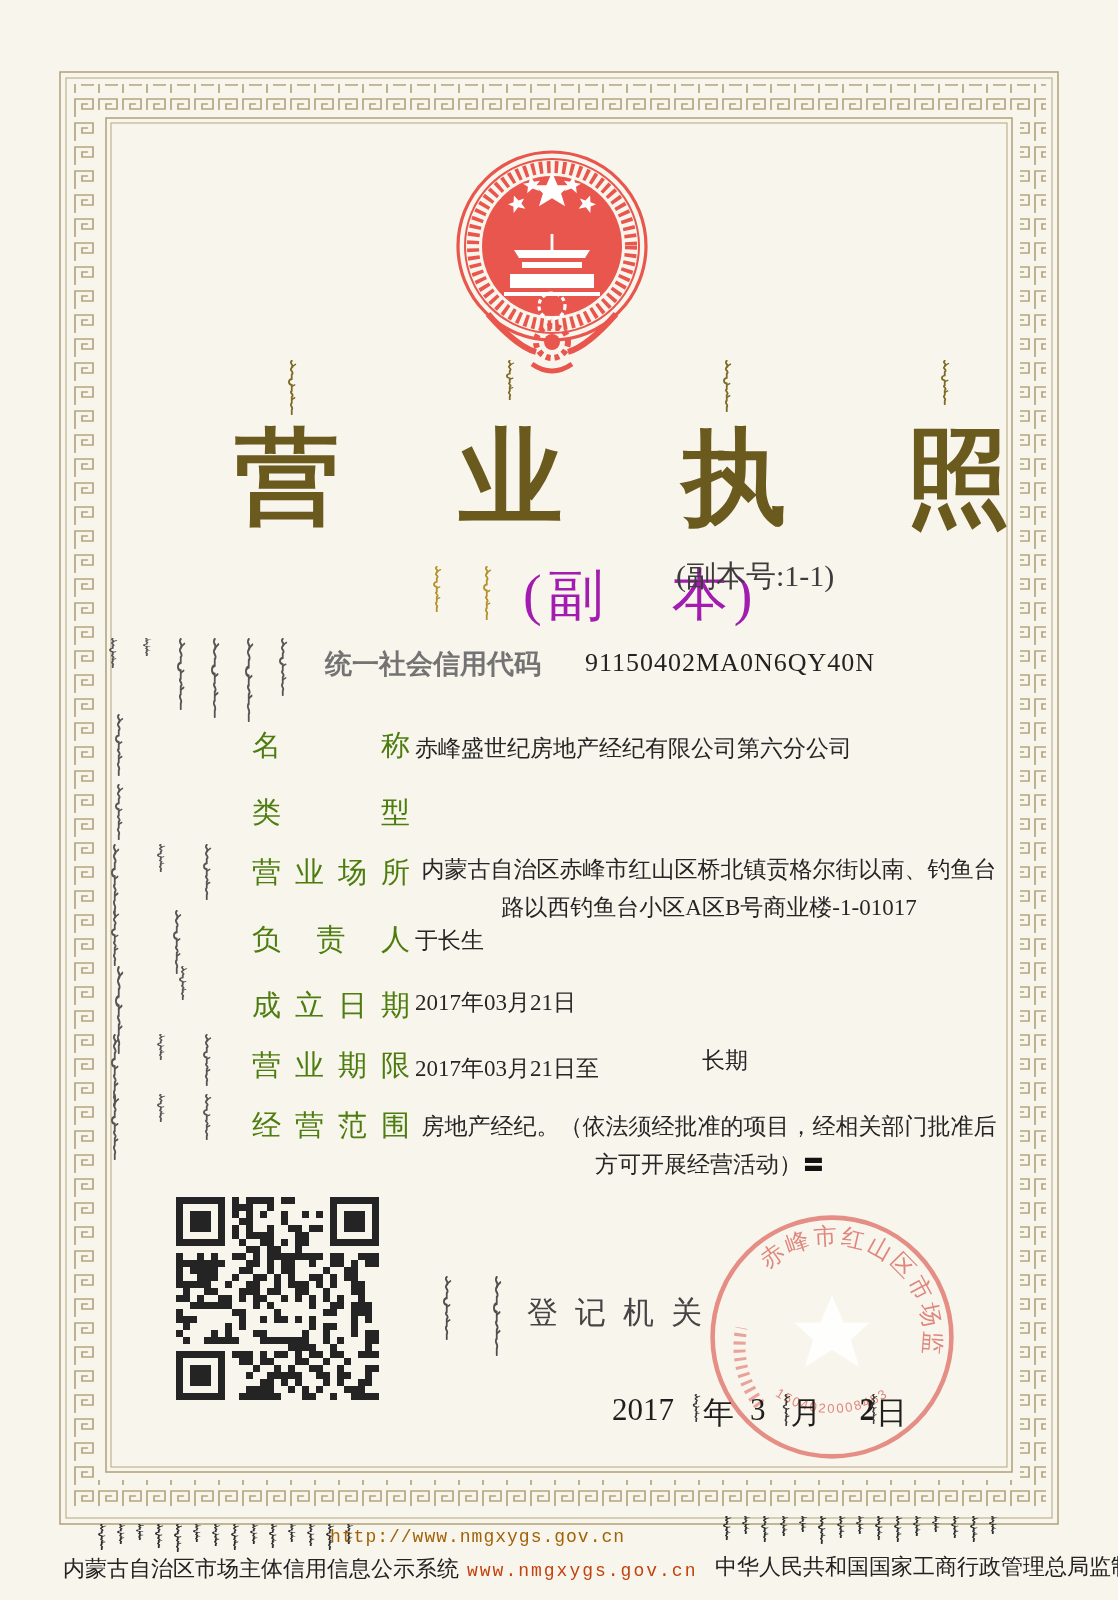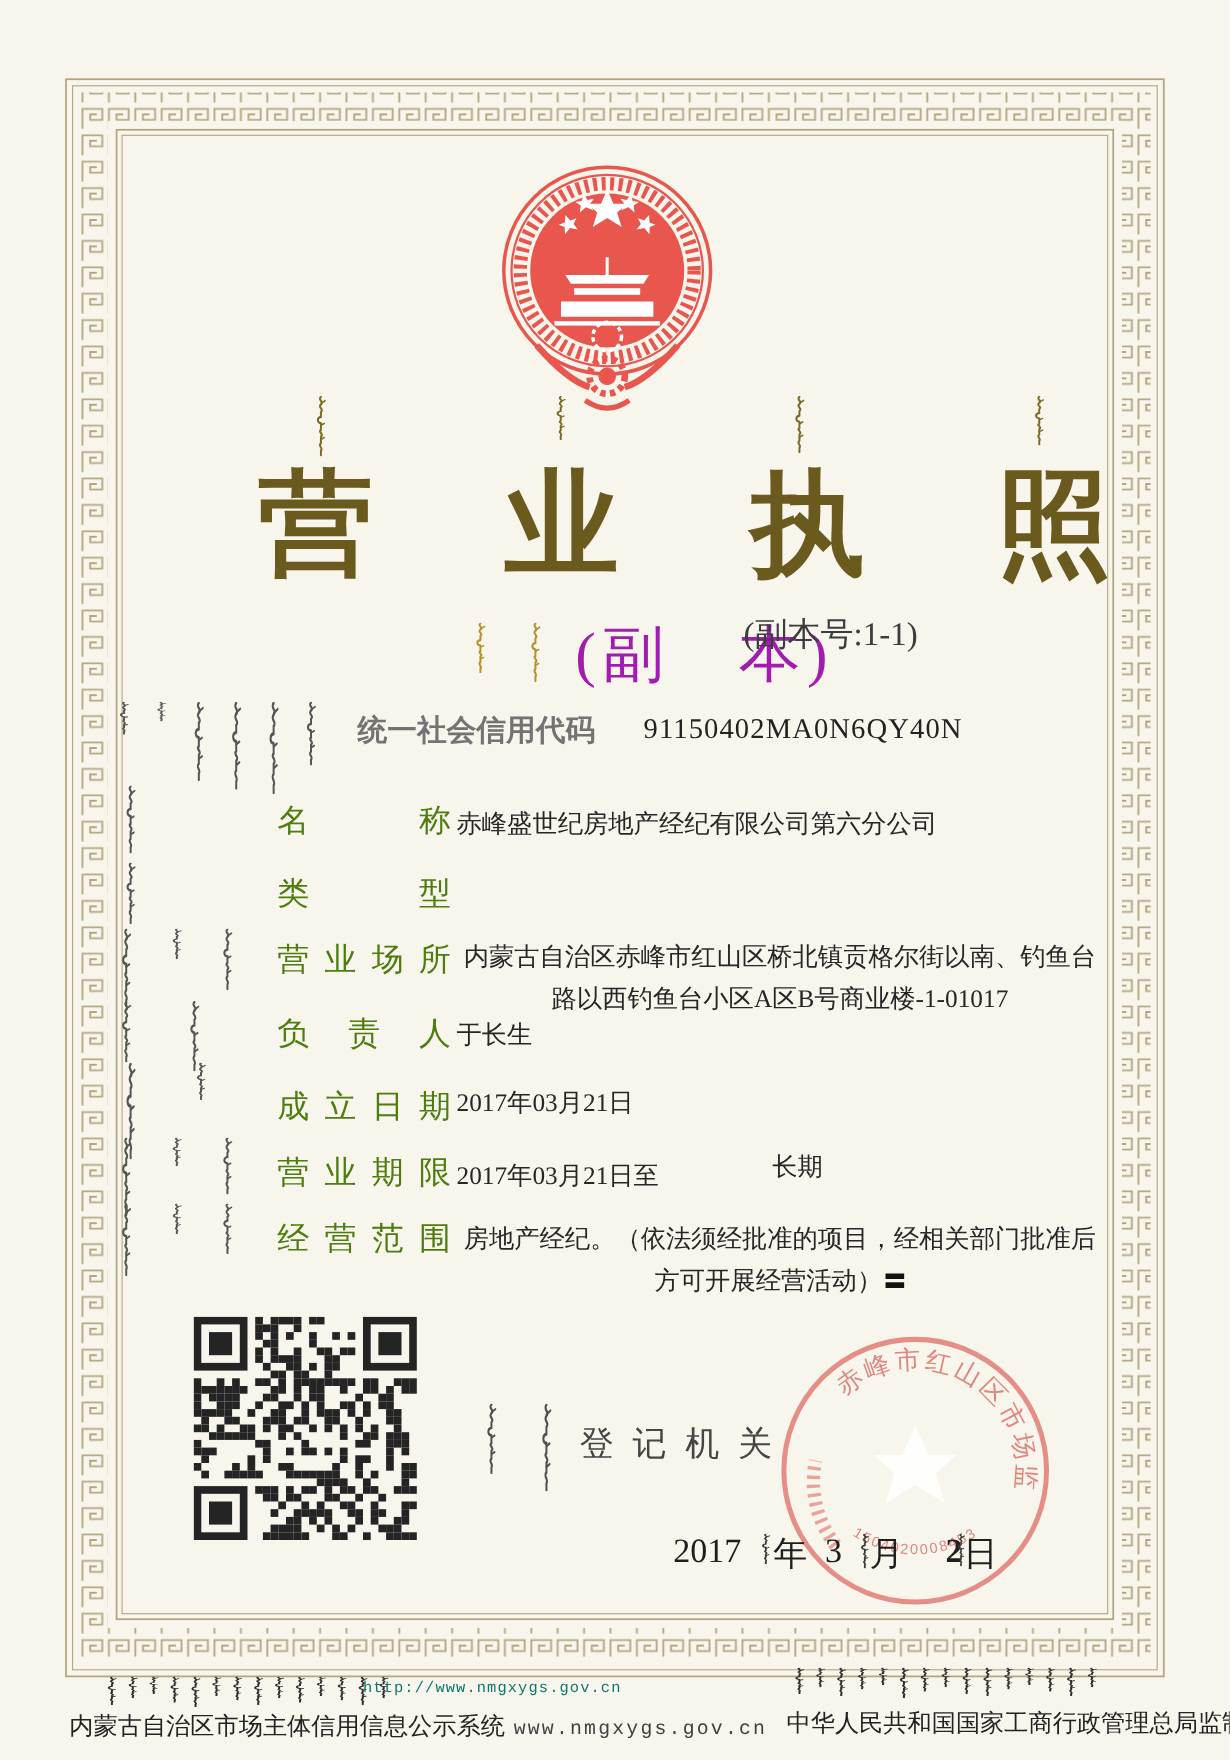--- a/index.html
+++ b/index.html
@@ -29,23 +29,23 @@
   
   .reg-label{position:absolute;left:527px;top:1292px;font-family:"Liberation Sans",sans-serif;
              font-size:31px;letter-spacing:17px;color:#454545;white-space:nowrap;}
   .seal{position:absolute;left:703px;top:1206px;z-index:1;opacity:.9;}
   .date-row{position:absolute;left:612px;top:1392px;z-index:3;display:flex;align-items:flex-start;
             font-size:31px;color:#1e1e1e;white-space:nowrap;}
   .date-row .d{display:inline-block;}
   .date-row svg{align-self:flex-start;margin-top:2px;}
   .bold-day{font-weight:bold;}
   
-  .f-url-top{position:absolute;left:330px;top:1527px;font-family:"Liberation Mono",monospace;font-size:14px;color:#0f766e;letter-spacing:1px;}
+  .f-url-top{position:absolute;left:330px;top:1527px;font-family:"Liberation Mono",monospace;font-size:18px;color:#a16207;letter-spacing:1px;}
   .f-left2{position:absolute;left:63px;top:1554px;font-family:"Liberation Sans",sans-serif;font-size:22px;color:#222;white-space:nowrap;}
-  .f-left2 .url2{font-family:"Liberation Mono",monospace;font-size:18px;letter-spacing:2px;margin-left:8px;color:#404040;}
+  .f-left2 .url2{font-family:"Liberation Mono",monospace;font-size:18px;letter-spacing:2px;margin-left:8px;color:#c2410c;}
   .f-right{position:absolute;left:715px;top:1552px;font-family:"Liberation Sans",sans-serif;font-size:22px;color:#222;white-space:nowrap;}
 </style>
 </head>
 <body>
 
 <div class="doc">
 
   <svg width="0" height="0" style="position:absolute">
     <defs>
       <symbol id="mg" viewBox="0 0 16 64">

